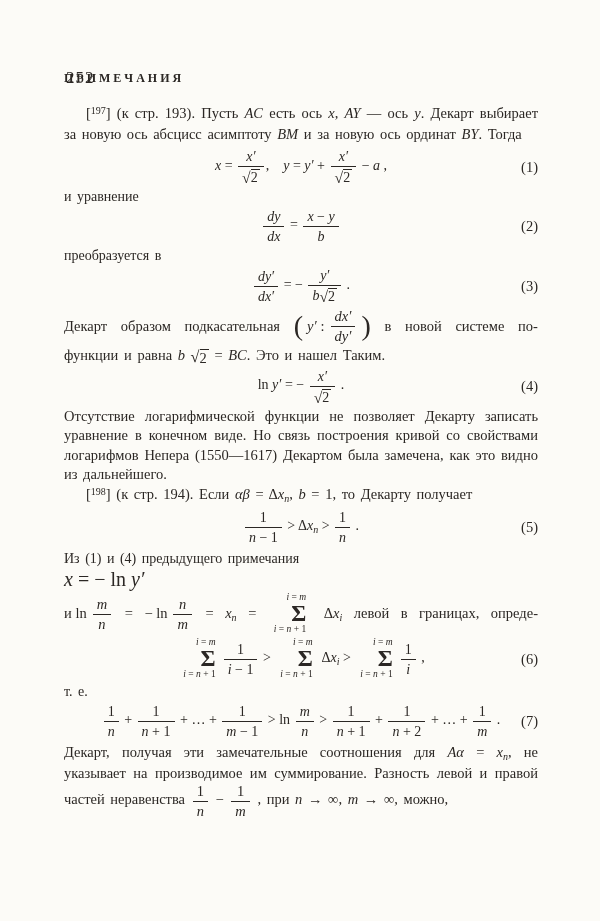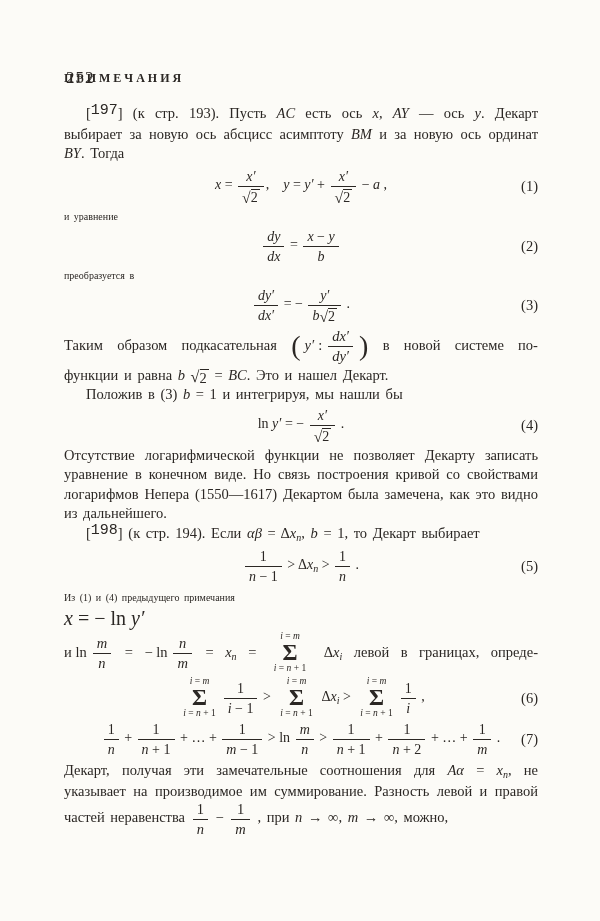--- a/index.html
+++ b/index.html
@@ -8,39 +8,39 @@
         font-family:"Liberation Serif",serif;color:#2b2724;margin-top:12px;}
   .content{position:absolute;left:64px;top:0;width:474px;}
 
   .header{position:relative;margin-top:56px;height:20px;}
   .pagenum{position:absolute;left:2px;top:0;font-size:17px;letter-spacing:1px;}
   .running-title{position:absolute;left:0;right:0;top:3px;
                  font-size:12px;font-weight:bold;letter-spacing:3px;}
 
   .para{font-size:14.5px;line-height:19.5px;text-align:justify;margin:0;word-spacing:2px;}
   .indent{text-indent:22px;}
-  .label{font-size:10px;line-height:19px;margin:0;word-spacing:2px;}
+  .label{font-size:14px;line-height:19px;margin:0;word-spacing:2px;}
 
   .eqrow{position:relative;text-align:center;margin:2px 0;font-size:14px;line-height:19px;}
   .eqnum{position:absolute;right:0;top:50%;transform:translateY(-50%);font-size:14.5px;}
   .center-line{text-align:left;font-size:20px;margin:2px 0;line-height:18px;}
 
   .it{font-style:italic;}
-  .sup{font-size:15px;position:relative;top:-4px;font-family:Liberation Mono, monospace;}
+  .sup{font-size:10px;position:relative;top:-4px;}
   .sub{font-size:10px;position:relative;top:3px;}
 
   .frac{display:inline-block;vertical-align:middle;text-align:center;margin:0 2px;line-height:1;}
   .frac .num{display:block;padding:1px 4px 2px;border-bottom:1px solid currentColor;line-height:15px;}
   .frac .den{display:block;padding:2px 4px 0;line-height:15px;}
 
   .sqrt{display:inline-flex;align-items:flex-start;line-height:1;}
   .sqrt .radical{font-size:1.12em;line-height:0.85;transform:translateY(1.5px);}
   .sqrt .radbody{border-top:1px solid currentColor;padding:1px 2px 0 0;line-height:1;}
 
-  .sum{display:inline-flex;flex-direction:column;align-items:center;vertical-align:middle;
+  .sum{display:inline-flex;flex-direction:column;align-items:flex-end;vertical-align:middle;
        margin:0 6px;line-height:1;}
   .sum .lim{font-size:9.5px;line-height:11px;white-space:nowrap;}
   .sum .sigma{font-size:23px;line-height:21px;font-weight:bold;}
 
   .grp{display:inline-flex;align-items:center;gap:4px;}
   .grp.tight{gap:0;align-items:baseline;}
   .bigpar{font-size:28px;font-weight:300;line-height:20px;}
 
   .jline{display:flex;justify-content:space-between;align-items:center;
          font-size:14.5px;line-height:19px;}
@@ -83,55 +83,54 @@
 
     <div class="eqrow mt2">
       <span><span class="frac"><span class="num"><span class="it">dy′</span></span><span class="den"><span class="it">dx′</span></span></span><span> = − </span><span class="frac"><span class="num"><span class="it">y′</span></span><span class="den"><span class="it">b</span><span class="sqrt">
                 <span class="radical">√</span>
                 <span class="radbody"><span>2</span></span>
               </span></span></span><span> .</span></span>
       <span class="eqnum">(3)</span>
     </div>
 
     <div class="jline mt4">
-        <span>Таким</span>
+        <span>Декарт</span>
         <span>образом</span>
         <span>подкасательная</span>
         <span class="grp">
           <span class="bigpar">(</span>
           <span class="it">y′</span>
           <span>:</span>
           <span class="frac">
             <span class="num"><span class="it">dx′</span></span>
             <span class="den"><span class="it">dy′</span></span>
           </span>
           <span class="bigpar">)</span>
         </span>
         <span>в</span>
         <span>новой</span>
         <span>системе</span>
         <span>по-</span>
       </div>
     <p class="para mt2"><span>функции и равна </span><span class="it">b</span><span> </span><span class="sqrt">
           <span class="radical">√</span>
           <span class="radbody"><span>2</span></span>
-        </span><span> = </span><span class="it">BC</span><span>. Это и нашел Декарт.</span></p>
-    <p class="para indent"><span>Положив в (3) </span><span class="it">b</span><span> = 1 и интегрируя, мы нашли бы</span></p>
+        </span><span> = </span><span class="it">BC</span><span>. Это и нашел Таким.</span></p>
 
     <div class="eqrow mt2">
       <span><span>ln </span><span class="it">y′</span><span> = − </span><span class="frac"><span class="num"><span class="it">x′</span></span><span class="den"><span class="sqrt">
                 <span class="radical">√</span>
                 <span class="radbody"><span>2</span></span>
               </span></span></span><span> .</span></span>
       <span class="eqnum">(4)</span>
     </div>
 
     <p class="para mt2">Отсутствие логарифмической функции не позволяет Декарту записать уравнение в конечном виде. Но связь построения кривой со свойствами логарифмов Непера (1550—1617) Декартом была замечена, как это видно из дальнейшего.</p>
 
-    <p class="para indent"><span>[</span><span class="sup">198</span><span>] (к стр. 194). Если </span><span class="it">αβ</span><span> = Δ</span><span class="it">x</span><span class="it sub">n</span><span>, </span><span class="it">b</span><span> = 1, то Декарт выбирает</span></p>
+    <p class="para indent"><span>[</span><span class="sup">198</span><span>] (к стр. 194). Если </span><span class="it">αβ</span><span> = Δ</span><span class="it">x</span><span class="it sub">n</span><span>, </span><span class="it">b</span><span> = 1, то Декарту получает</span></p>
 
     <div class="eqrow mt4">
       <span><span class="frac"><span class="num"><span>1</span></span><span class="den"><span class="it">n</span><span> − 1</span></span></span><span> &gt; Δ</span><span class="it">x</span><span class="it sub">n</span><span> &gt; </span><span class="frac"><span class="num"><span>1</span></span><span class="den"><span class="it">n</span></span></span><span> .</span></span>
       <span class="eqnum">(5)</span>
     </div>
 
     <p class="label mt4">Из (1) и (4) предыдущего примечания</p>
 
     <div class="center-line mt2"><span class="it">x</span><span> = − ln </span><span class="it">y′</span></div>
 
@@ -184,20 +183,21 @@
             <span class="sigma">Σ</span>
             <span class="lim"><span class="it">i</span><span> = </span><span class="it">n</span><span> + 1</span></span>
           </span><span> Δ</span><span class="it">x</span><span class="it sub">i</span><span> &gt; </span><span class="sum">
             <span class="lim"><span class="it">i</span><span> = </span><span class="it">m</span></span>
             <span class="sigma">Σ</span>
             <span class="lim"><span class="it">i</span><span> = </span><span class="it">n</span><span> + 1</span></span>
           </span><span class="frac"><span class="num"><span>1</span></span><span class="den"><span class="it">i</span></span></span><span> ,</span></span>
       <span class="eqnum">(6)</span>
     </div>
 
+    <p class="label mt2">т. е.</p>
 
     <div class="eqrow mt2">
       <span><span class="frac"><span class="num"><span>1</span></span><span class="den"><span class="it">n</span></span></span><span> + </span><span class="frac"><span class="num"><span>1</span></span><span class="den"><span class="it">n</span><span> + 1</span></span></span><span> + … + </span><span class="frac"><span class="num"><span>1</span></span><span class="den"><span class="it">m</span><span> − 1</span></span></span><span> &gt; ln </span><span class="frac"><span class="num"><span class="it">m</span></span><span class="den"><span class="it">n</span></span></span><span> &gt; </span><span class="frac"><span class="num"><span>1</span></span><span class="den"><span class="it">n</span><span> + 1</span></span></span><span> + </span><span class="frac"><span class="num"><span>1</span></span><span class="den"><span class="it">n</span><span> + 2</span></span></span><span> + … + </span><span class="frac"><span class="num"><span>1</span></span><span class="den"><span class="it">m</span></span></span><span> .</span></span>
       <span class="eqnum">(7)</span>
     </div>
 
     <p class="para mt4"><span>Декарт, получая эти замечательные соотношения для </span><span class="it">Aα</span><span> = </span><span class="it">x</span><span class="it sub">n</span><span>, не указывает на производимое им суммирование. Разность левой и правой частей неравенства </span><span class="frac"><span class="num"><span>1</span></span><span class="den"><span class="it">n</span></span></span><span> − </span><span class="frac"><span class="num"><span>1</span></span><span class="den"><span class="it">m</span></span></span><span> ,  при </span><span class="it">n</span><span> → ∞,  </span><span class="it">m</span><span> → ∞,  можно,</span></p>
 
   </div>
 </div>

